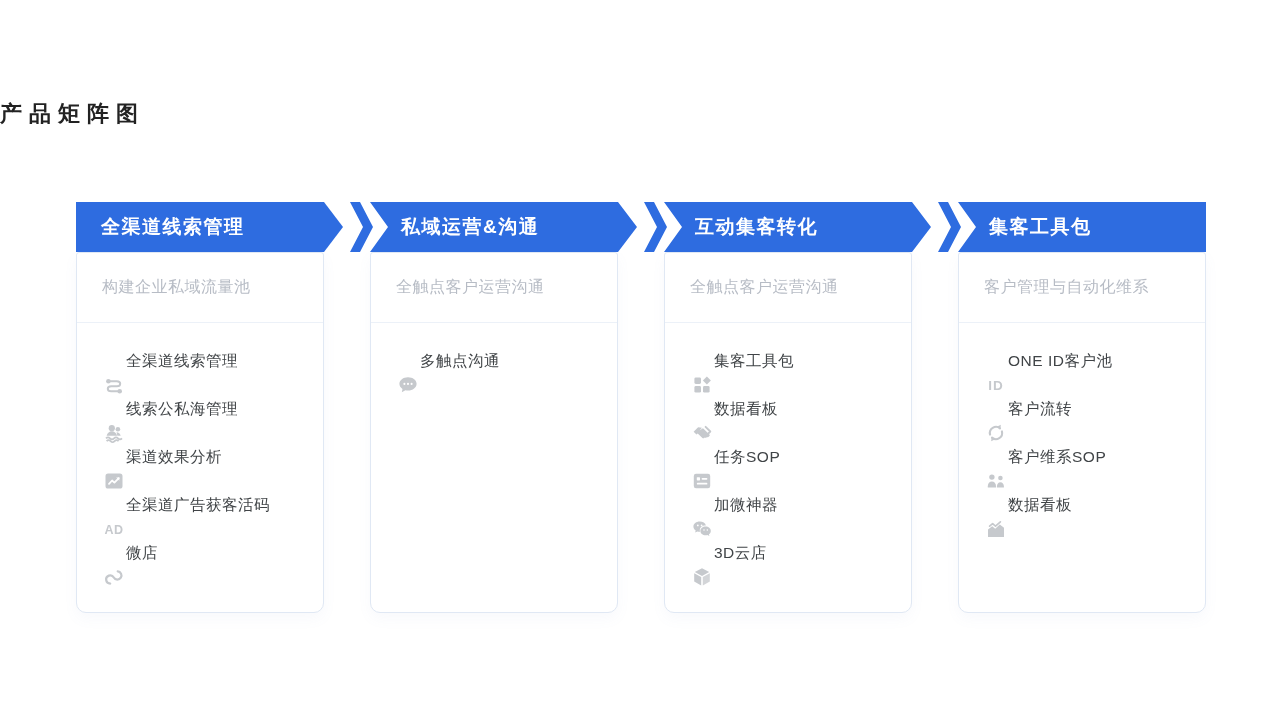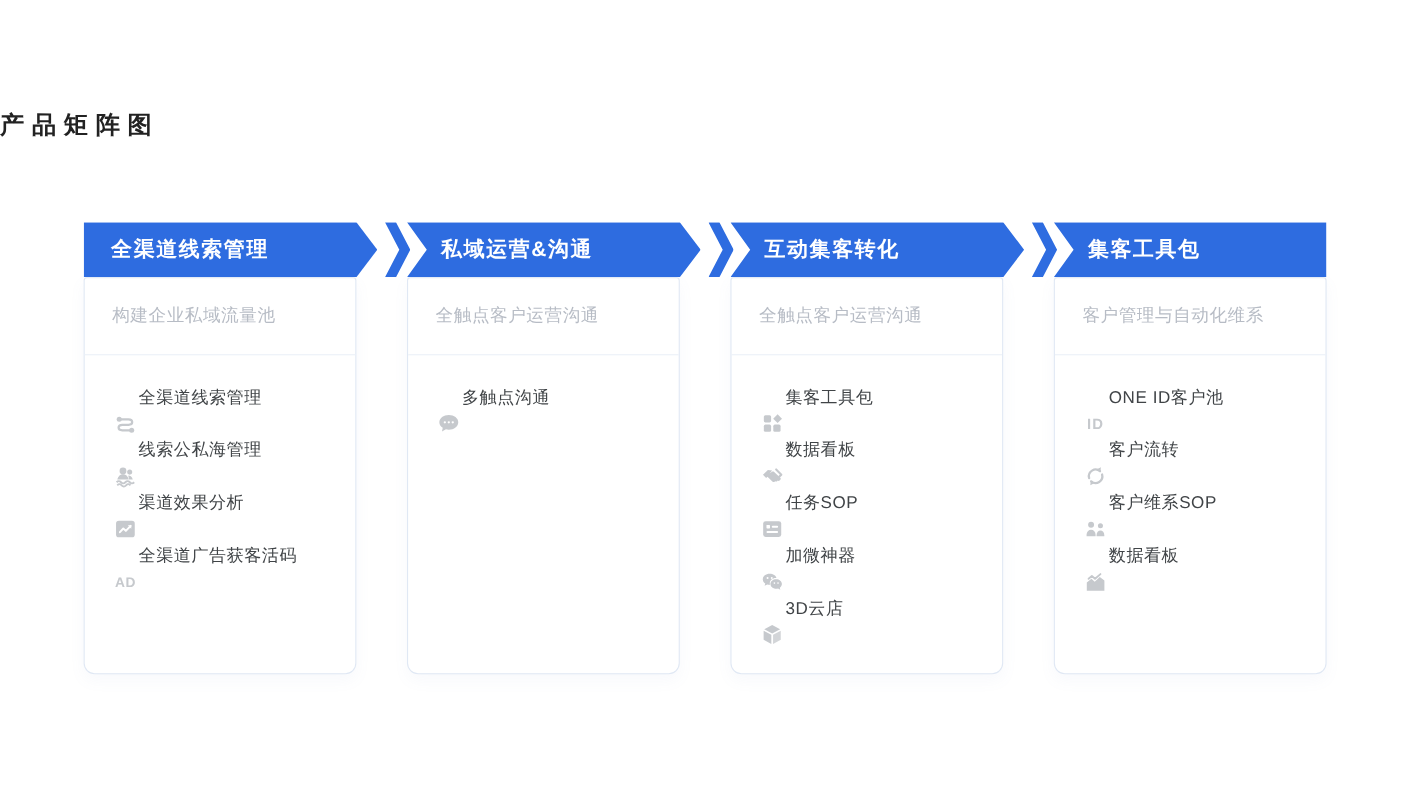--- a/index.html
+++ b/index.html
@@ -119,20 +119,28 @@
     <span class="label">渠道效果分析</span>
   </div>
           <div class="item">
     <span class="icon">
               <svg viewBox="0 0 24 24" width="24" height="24" xmlns="http://www.w3.org/2000/svg">
                 <text x="12" y="16.5" text-anchor="middle" font-family="Liberation Sans, sans-serif" font-size="12.5" font-weight="bold" fill="currentColor" letter-spacing="0.5">AD</text>
               </svg>
             </span>
     <span class="label">全渠道广告获客活码</span>
   </div>
+          <div class="item">
+    <span class="icon">
+              <svg viewBox="0 0 24 24" width="24" height="24" xmlns="http://www.w3.org/2000/svg">
+                <path d="M8.2 18.6a4.1 4.1 0 1 1 3.6-6.1 4.1 4.1 0 1 0 3.9-6.1" fill="none" stroke="currentColor" stroke-width="2.2" stroke-linecap="round"></path>
+              </svg>
+            </span>
+    <span class="label">微店</span>
+  </div>
         </div>
     </div>
   </div>
     <div class="column">
     <div class="band">
       <span>私域运营&amp;沟通</span>
     </div>
     <div class="chevron"></div>
     <div class="card">
       <div class="subtitle">全触点客户运营沟通</div>

